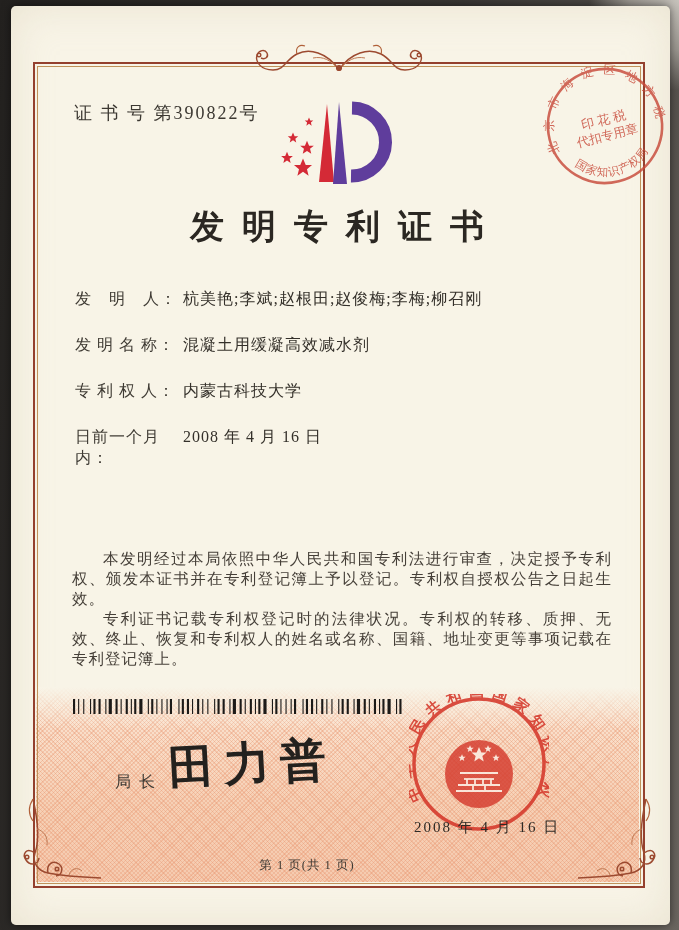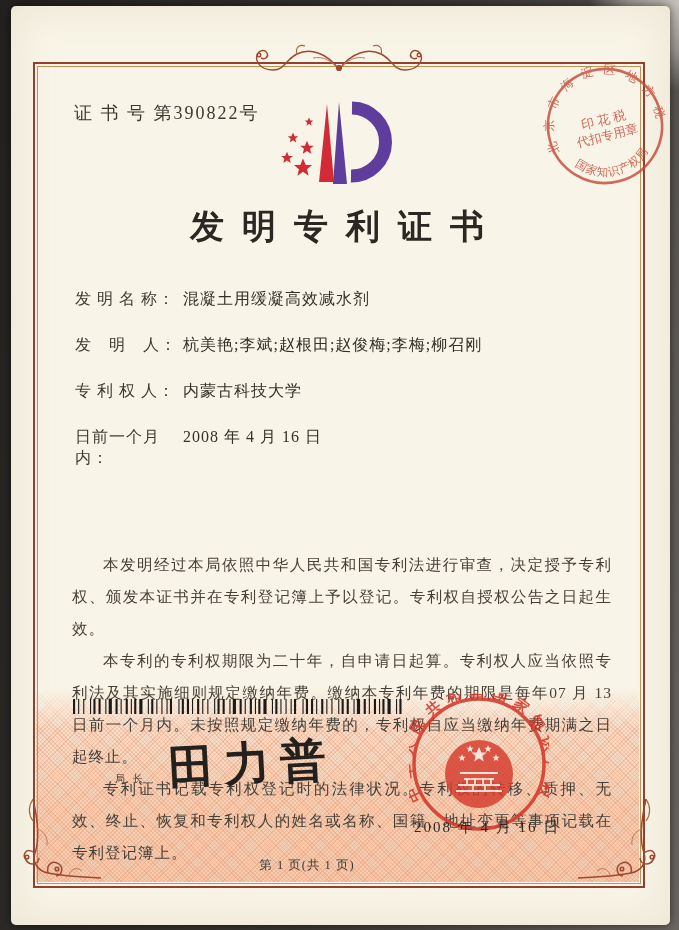--- a/index.html
+++ b/index.html
@@ -22,24 +22,24 @@
   .pink-band::before{content:"";position:absolute;left:0;top:0;right:0;height:42px;
     background:linear-gradient(180deg,#f8f4e7 0,rgba(248,244,231,0) 100%);}
   .cert-number{position:absolute;left:74px;top:101px;font-size:18px;letter-spacing:2px;color:#3c3832;z-index:4;}
   .title{position:absolute;left:33px;top:204px;width:608px;text-align:center;font-size:34px;font-weight:bold;
     color:#2b2722;letter-spacing:18px;text-indent:18px;z-index:4;}
   .fields{position:absolute;left:75px;top:289px;width:530px;z-index:4;}
   .field-row{display:flex;align-items:flex-start;height:46px;font-size:16px;color:#3f3b34;}
   .field-label{width:108px;flex:none;letter-spacing:1px;}
   .field-value{letter-spacing:1px;color:#34302a;}
   .paragraphs{position:absolute;left:72px;top:549px;width:540px;z-index:4;
-    font-size:15.5px;line-height:32px;letter-spacing:1px;color:#453f38;text-align:justify;}
+    font-size:15.5px;line-height:20px;letter-spacing:1px;color:#453f38;text-align:justify;}
   .paragraphs p{margin:0;text-indent:2em;}
   .barcode{position:absolute;left:72px;top:699px;width:332px;height:15px;z-index:4;}
-  .signer-title{position:absolute;left:115px;top:772px;font-size:10px;letter-spacing:8px;color:#3d3933;z-index:4;}
+  .signer-title{position:absolute;left:115px;top:772px;font-size:16px;letter-spacing:8px;color:#3d3933;z-index:4;}
   .signature{position:absolute;left:168px;top:733px;font-size:46px;letter-spacing:10px;color:#23211e;
     transform:rotate(-3deg);font-weight:600;z-index:4;}
   .seal-svg{position:absolute;left:409px;top:694px;z-index:4;opacity:.88;}
   .seal-date{position:absolute;left:414px;top:818px;font-size:15px;letter-spacing:2px;color:#2e2a25;z-index:5;}
   .footer{position:absolute;left:33px;top:857px;width:548px;text-align:center;font-size:12.5px;
     letter-spacing:1px;color:#3d3933;z-index:4;}
   .tax-stamp{position:absolute;left:543px;top:64px;transform:rotate(-14deg);z-index:6;opacity:.82;}
   .logo-svg{position:absolute;left:281px;top:92px;z-index:4;}
   .flourish-top{position:absolute;left:239px;top:42px;z-index:4;}
   .flourish-bl{position:absolute;left:17px;top:795px;z-index:4;}
@@ -125,40 +125,39 @@
       <textPath href="#tax-arc-bottom" textLength="84" lengthAdjust="spacing">国家知识产权局</textPath>
     </text>
     <text x="0" y="-2" text-anchor="middle" font-size="13" fill="#c84a3a">印 花 税</text>
     <text x="0" y="14" text-anchor="middle" font-size="12.5" fill="#c84a3a">代扣专用章</text>
   </svg>
 
   <div class="title">发明专利证书</div>
 
   <div class="fields">
     <div class="field-row">
+      <span class="field-label">发　明　人：</span>
+      <span class="field-value">杭美艳;李斌;赵根田;赵俊梅;李梅;柳召刚</span>
+    </div>
+    <div class="field-row">
       <span class="field-label">发 明 名 称：</span>
       <span class="field-value">混凝土用缓凝高效减水剂</span>
     </div>
     <div class="field-row">
-      <span class="field-label">发　明　人：</span>
-      <span class="field-value">杭美艳;李斌;赵根田;赵俊梅;李梅;柳召刚</span>
-    </div>
-    <div class="field-row">
       <span class="field-label">专 利 权 人：</span>
       <span class="field-value">内蒙古科技大学</span>
     </div>
     <div class="field-row">
       <span class="field-label">日前一个月内：</span>
       <span class="field-value">2008 年 4 月 16 日</span>
     </div>
   </div>
 
   <div class="paragraphs">
     <p>本发明经过本局依照中华人民共和国专利法进行审查，决定授予专利权、颁发本证书并在专利登记簿上予以登记。专利权自授权公告之日起生效。</p>
-    <p>本专利的专利权期限为二十年，自申请日起算。专利权人应当依照专利法及其实施细则规定缴纳年费。缴纳本专利年费的期限是每年07 月 13 日前一个月内。未按照规定缴纳年费的，专利权自应当缴纳年费期满之日起终止。</p>
     <p>专利证书记载专利权登记时的法律状况。专利权的转移、质押、无效、终止、恢复和专利权人的姓名或名称、国籍、地址变更等事项记载在专利登记簿上。</p>
   </div>
 
   <svg id="barcode-svg" class="barcode" width="332" height="15" viewBox="0 0 332 15">
       <rect x="1" y="0" width="2.108" height="15" fill="#1c1a18"></rect>
       <rect x="6.1000000000000005" y="0" width="1.1" height="15" fill="#1c1a18"></rect>
       <rect x="11.200000000000001" y="0" width="1.1" height="15" fill="#1c1a18"></rect>
       <rect x="18" y="0" width="1.1" height="15" fill="#1c1a18"></rect>
       <rect x="21.4" y="0" width="2.108" height="15" fill="#1c1a18"></rect>
       <rect x="26.499999999999996" y="0" width="2.108" height="15" fill="#1c1a18"></rect>

